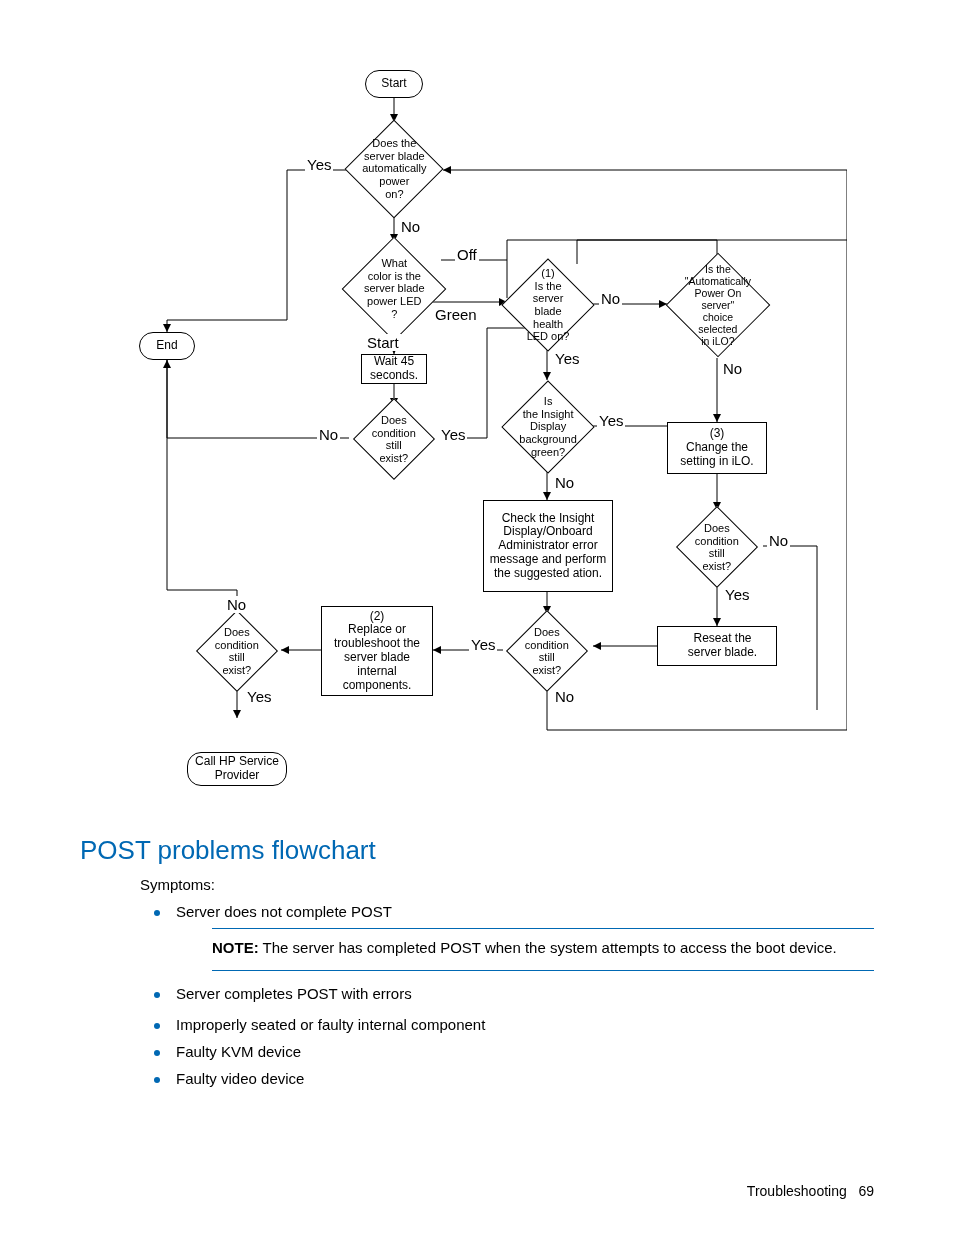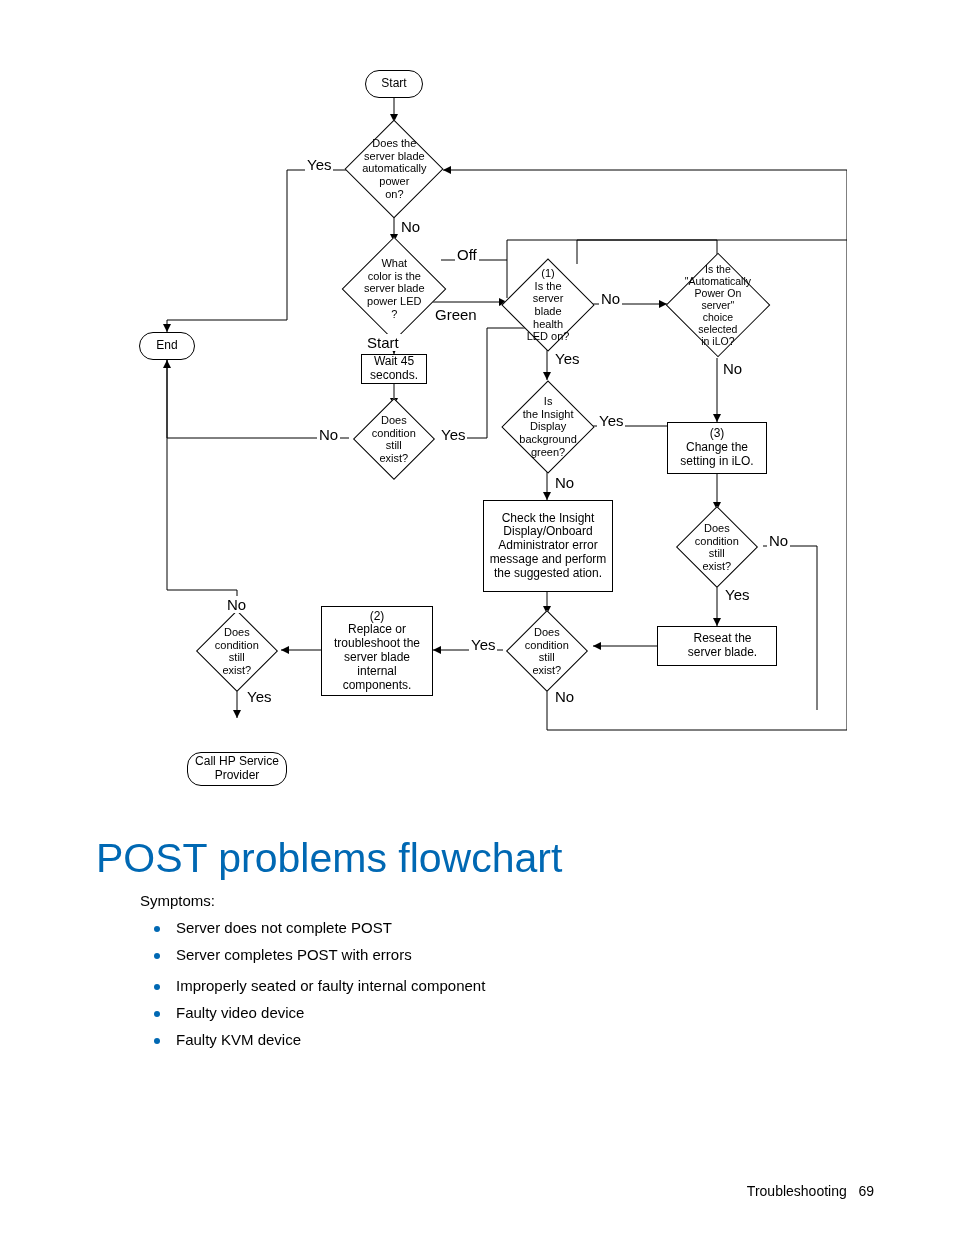--- a/index.html
+++ b/index.html
@@ -7,21 +7,21 @@
   .flowchart{position:relative;width:740px;height:735px;margin:0 auto 30px auto;}
   .node{position:absolute;box-sizing:border-box;background:#fff;display:flex;align-items:center;justify-content:center;text-align:center;font-family:Arial,Helvetica,sans-serif;font-size:12px;line-height:1.15;padding:4px;}
   .terminal{border:1px solid #000;border-radius:14px;height:28px;}
   .process{border:1px solid #000;}
   .diamond{transform:rotate(45deg);border:1px solid #000;}
   .diamond>span{transform:rotate(-45deg);display:block;width:130%;}
   .lbl{position:absolute;font-family:Arial,Helvetica,sans-serif;font-size:15px;background:#fff;padding:0 2px;}
   svg.wires{position:absolute;left:0;top:0;width:740px;height:735px;pointer-events:none;}
   svg.wires line, svg.wires polyline{stroke:#000;stroke-width:1;fill:none;}
   svg.wires polygon{fill:#000;}
-  h1.section{font-family:"Segoe UI Light","Helvetica Neue",Arial,sans-serif;font-weight:300;font-size:41px;color:#0068b3;margin:14px 0 10px 16px;}
+  h1.section{font-family:"Segoe UI Light","Helvetica Neue",Arial,sans-serif;font-weight:300;font-size:26px;color:#0068b3;margin:14px 0 10px 0;}
   .body-text{font-size:15px;margin-left:60px;}
   .body-text p{margin:4px 0;}
   ul.bullets{list-style:none;padding:0;margin:6px 0 14px 0;}
   ul.bullets>li{position:relative;padding-left:36px;margin:10px 0;font-size:15px;}
   ul.bullets>li::before{content:"";position:absolute;left:14px;top:7px;width:6px;height:6px;background:#0068b3;border-radius:50%;}
   .note-box{border-top:1px solid #0068b3;border-bottom:1px solid #0068b3;padding:10px 0 14px 0;margin:8px 0 14px 36px;font-size:15px;}
   .note-strong{font-weight:600;}
   .footer{position:absolute;bottom:36px;right:80px;font-size:14px;}
 </style>
 </head>
@@ -220,26 +220,29 @@
     <span class="lbl" style="left:616px;top:516px;">Yes</span>
   </div>
 
   <h1 class="section">POST problems flowchart</h1>
 
   <div class="body-text">
     <p>Symptoms:</p>
     <ul class="bullets">
       <li>
         <span>Server does not complete POST</span>
+        <div class="note-box">
+          <span class="note-strong">NOTE:</span><span>  The server has completed POST when the system attempts to access the boot device.</span>
+        </div>
       </li>
       <li><span>Server completes POST with errors</span></li>
     </ul>
     <ul class="bullets">
       <li><span>Improperly seated or faulty internal component</span></li>
+      <li><span>Faulty KVM device</span></li>
       <li><span>Faulty video device</span></li>
-      <li><span>Faulty KVM device</span></li>
     </ul>
   </div>
 
   <div class="footer">
     <span>Troubleshooting</span>&nbsp;&nbsp;&nbsp;<span>69</span>
   </div>
 </div>
 
 </body></html>

